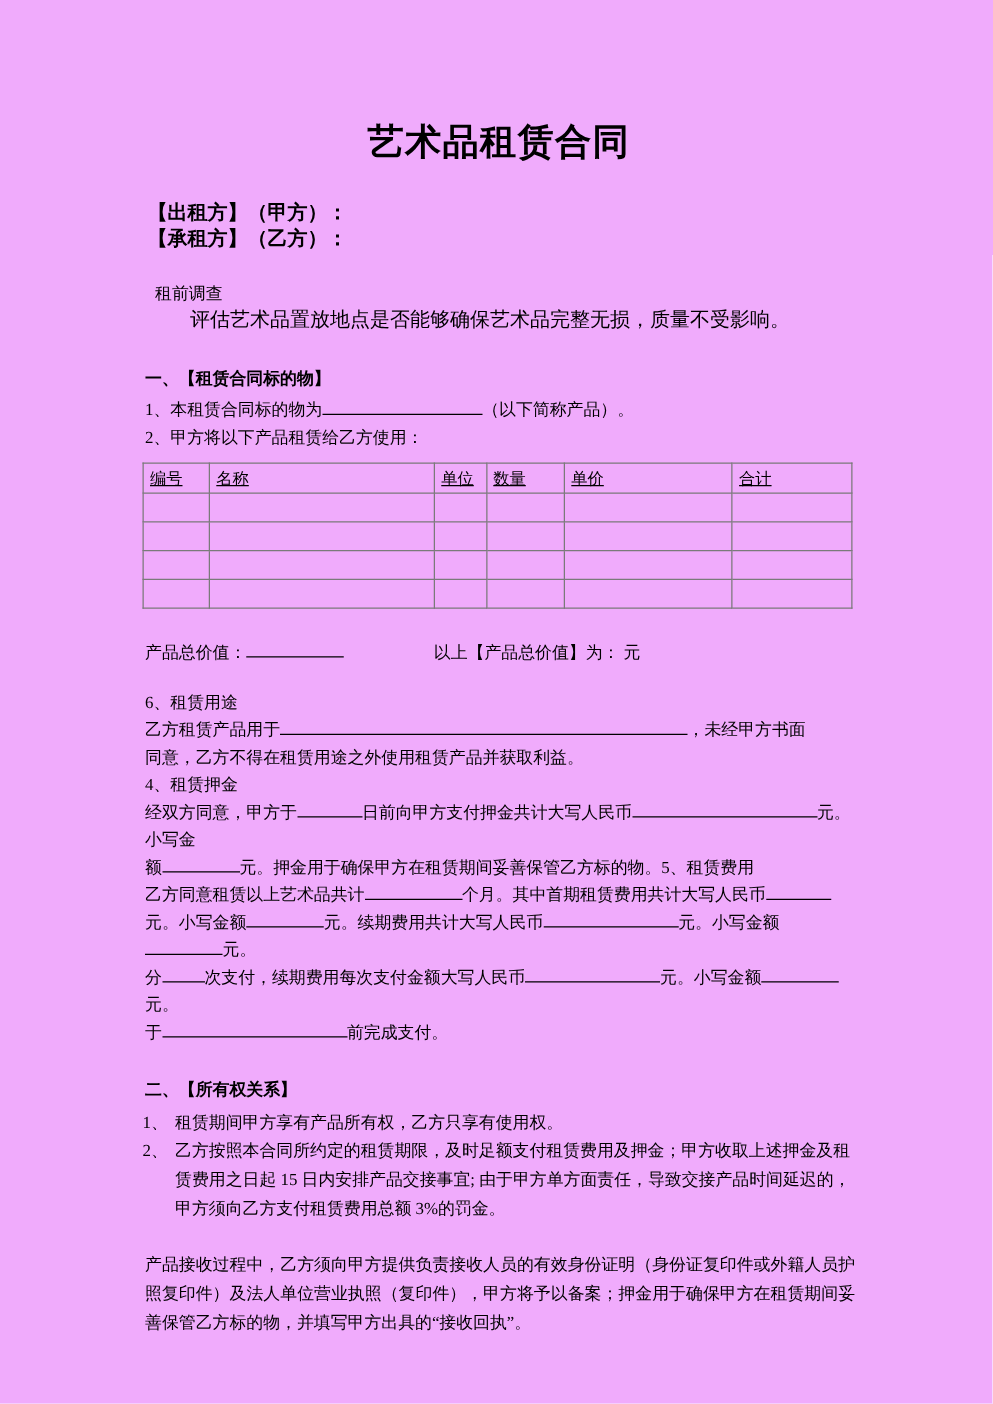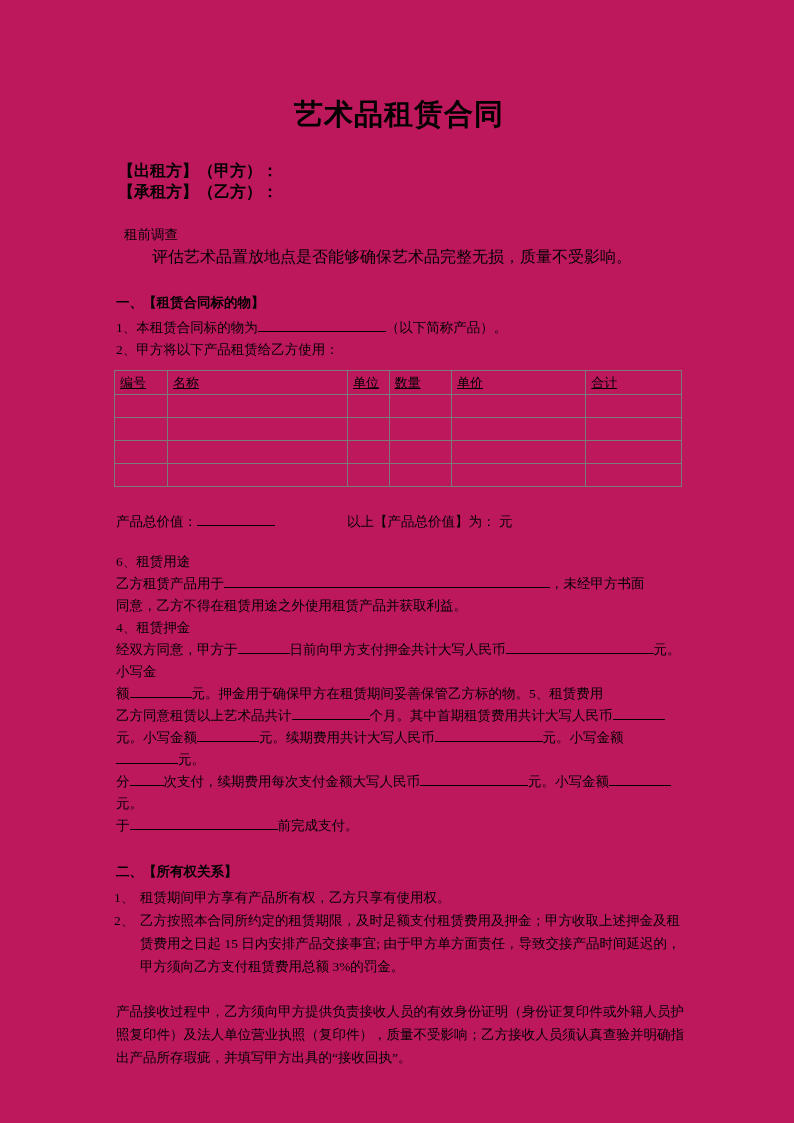--- a/index.html
+++ b/index.html
@@ -9,21 +9,21 @@
     background: #ffffff;
   }
   body {
     font-family: "Liberation Serif", "DejaVu Serif", serif;
     color: #000000;
   }
   .page {
     position: relative;
     width: 794px;
     height: 1123px;
-    background: #be185d;
+    background: #f0abfc;
     overflow: hidden;
     box-sizing: border-box;
   }
   .content {
     position: absolute;
     left: 114px;
     top: 0;
     width: 570px;
   }
   .doc-title {
@@ -265,18 +265,18 @@
       <p class="sec-heading">二、【所有权关系】</p>
 
       <p class="list-item mt3">
         <span class="num">1、</span><span>租赁期间甲方享有产品所有权，乙方只享有使用权。</span>
       </p>
       <p class="list-item">
         <span class="num">2、</span><span>乙方按照本合同所约定的租赁期限，及时足额支付租赁费用及押金；甲方收取上述押金及租赁费用之日起 15 日内安排产品交接事宜; 由于甲方单方面责任，导致交接产品时间延迟的，甲方须向乙方支付租赁费用总额 3%的罚金。</span>
       </p>
 
       <div class="receipt-block">
-        <p class="plain-para">产品接收过程中，乙方须向甲方提供负责接收人员的有效身份证明（身份证复印件或外籍人员护照复印件）及法人单位营业执照（复印件），质量不受影响；乙方接收人员须认真查验并明确指出产品所存瑕疵，并填写甲方出具的“接收回执”。</p>
+        <p class="plain-para">产品接收过程中，乙方须向甲方提供负责接收人员的有效身份证明（身份证复印件或外籍人员护照复印件）及法人单位营业执照（复印件），甲方将予以备案；押金用于确保甲方在租赁期间妥善保管乙方标的物，并填写甲方出具的“接收回执”。</p>
       </div>
     </div>
 
   </div>
 </div>
 
 </body></html>

